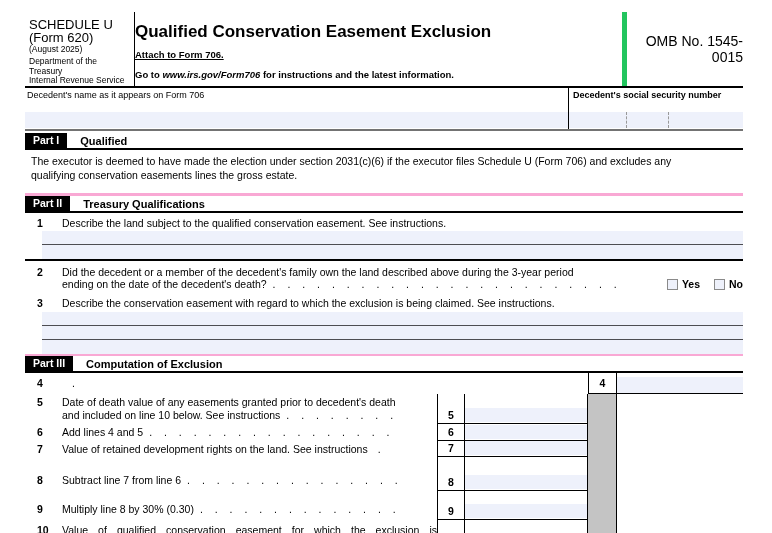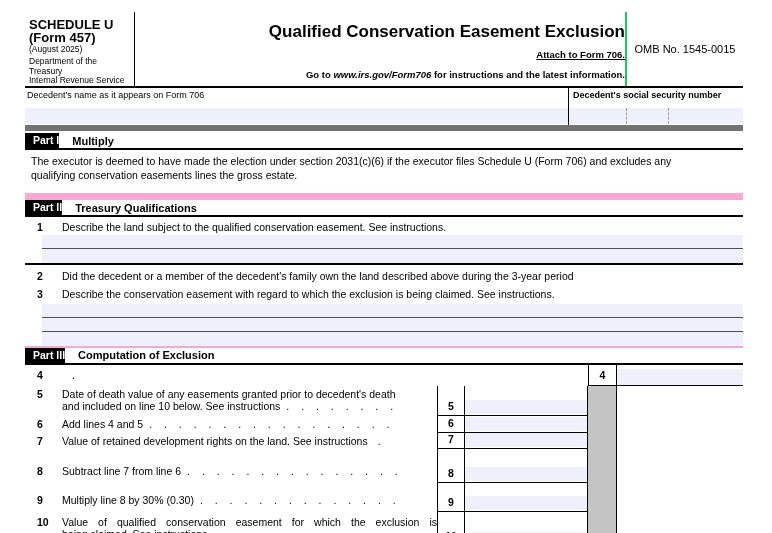--- a/index.html
+++ b/index.html
@@ -6,44 +6,44 @@
   html,body { background:#fff; }
   .page {
     position:relative; width:772px; height:533px; overflow:hidden;
     background:#fff; font-family:"Liberation Sans", sans-serif; color:#000;
   }
   .form { position:absolute; left:25px; top:12px; width:718px; }
 
   
   .hdr { display:flex; border-bottom:2px solid #000; height:76px; }
   .hdr-left { width:110px; border-right:1px solid #000; padding:6px 4px 0 4px; }
-  .sched { font-size:13px; font-weight:bold; line-height:13px; }
+  .sched { font-size:13px; font-weight:normal; line-height:13px; }
   .rev { font-size:8.5px; margin-top:0; }
   .dept { font-size:8.5px; line-height:9.5px; margin-top:3px; }
-  .hdr-center { flex:1; border-right:2px solid #22c55e; text-align:right; padding-top:10px; }
+  .hdr-center { flex:1; border-right:5px solid #22c55e; text-align:left; padding-top:10px; }
   .main-title { font-size:17px; font-weight:bold; }
   .attach { font-size:9.5px; font-weight:bold; margin-top:7px;text-decoration:underline; }
   .goto { font-size:9.5px; font-weight:bold; margin-top:9px; }
   .goto .url { font-style:italic; }
-  .hdr-right { width:116px; display:flex; align-items:center; justify-content:center; font-size:11px;text-align:right; }
-
-  
-  .idrow { display:flex; height:43px; border-bottom:6px solid #737373; }
+  .hdr-right { width:116px; display:flex; align-items:center; justify-content:center; font-size:14px;text-align:right; }
+
+  
+  .idrow { display:flex; height:43px; border-bottom:2px solid #737373; }
   .name-cell { flex:1; border-right:1px solid #000; position:relative; font-size:9px; padding:2px 0 0 2px; }
   .ssn-cell { width:174px; position:relative; font-size:9px; font-weight:bold; padding:2px 0 0 4px; }
   .field-fill { position:absolute; left:0; right:0; bottom:1px; height:16px; background:#eef1fb; }
   .ssn-sep { position:absolute; top:0; bottom:0; width:0; border-left:1px dashed #999; }
 
   
   .part-bar { display:flex; align-items:center; height:17px; border-bottom:2px solid #000; }
-  .part-label { background:#000; color:#fff; font-weight:bold; font-size:10.5px; padding:1px 0 2px 8px; }
+  .part-label { background:#000; color:#fff; font-weight:bold; font-size:10.5px; padding:1px 8px 2px 8px; }
   .part-title { font-weight:bold; font-size:11px; margin-left:13px; }
 
   .p1-text { padding:5px 6px 11px 6px; font-size:10.5px; line-height:13.5px; }
-  .sect { border-top:7px solid #f9a8d4; }
+  .sect { border-top:3px solid #f9a8d4; }
 
   
   .q-row { display:flex; font-size:10.5px; line-height:12.5px; }
   .q-num { width:37px; padding-left:12px; font-weight:bold; }
   .q-text { flex:1; }
   .input-line { margin-left:17px; height:14px; background:#eef1fb; border-bottom:1px solid #4d4d52; }
   .input-line.noborder { border-bottom:none; }
   .sep-thick { border-bottom:2px solid #000; }
   .ldr { word-spacing:9px; margin-left:6px; white-space:nowrap; }
   .cb-group { margin-left:auto; display:flex; align-items:center; }
@@ -73,21 +73,21 @@
 </style>
 </head>
 <body>
 
 <div class="page">
   <div class="form">
 
     <div class="hdr">
       <div class="hdr-left">
         <div class="sched">SCHEDULE U</div>
-        <div class="sched">(Form 457)</div>
+        <div class="sched">(Form 620)</div>
         <div class="rev">(August 2025)</div>
         <div class="dept">
           <span>Department of the Treasury</span><br>
           <span>Internal Revenue Service</span>
         </div>
       </div>
       <div class="hdr-center">
         <div class="main-title">Qualified Conservation Easement Exclusion</div>
         <div class="attach">Attach to Form 706.</div>
         <div class="goto">
@@ -107,21 +107,21 @@
         <div class="field-fill">
           <div class="ssn-sep" style="left:57px"></div>
           <div class="ssn-sep" style="left:99px"></div>
         </div>
       </div>
     </div>
 
     <div style="height:2px"></div>
     <div class="part-bar">
       <span class="part-label">Part I</span>
-      <span class="part-title">Multiply</span>
+      <span class="part-title">Qualified</span>
     </div>
     <div class="p1-text">
       <span>The executor is deemed to have made the election under section 2031(c)(6) if the executor files Schedule U (Form 706) and excludes any</span><br>
       <span>qualifying conservation easements lines the gross estate.</span>
     </div>
 
     <div class="sect">
       <div class="part-bar">
         <span class="part-label">Part II</span>
         <span class="part-title">Treasury Qualifications</span>
@@ -132,20 +132,33 @@
         <span class="q-text">Describe the land subject to the qualified conservation easement. See instructions.</span>
       </div>
       <div class="input-line" style="margin-top:1px"></div>
       <div class="input-line noborder"></div>
       <div class="sep-thick"></div>
 
       <div class="q-row" style="margin-top:5px">
         <span class="q-num">2</span>
         <span class="q-text">
           <span>Did the decedent or a member of the decedent's family own the land described above during the 3-year period</span>
+        </span>
+      </div>
+      <div class="q-row">
+        <span class="q-num"></span>
+        <span class="q-text" style="display:flex; align-items:center;">
+          <span>ending on the date of the decedent's death?</span>
+          <span class="ldr">. . . . . . . . . . . . . . . . . . . . . . . .</span>
+          <span class="cb-group">
+            <span class="cb"></span>
+            <span class="cb-label">Yes</span>
+            <span class="cb"></span>
+            <span class="cb-label">No</span>
+          </span>
         </span>
       </div>
 
       <div class="q-row" style="margin-top:6px">
         <span class="q-num">3</span>
         <span class="q-text">Describe the conservation easement with regard to which the exclusion is being claimed. See instructions.</span>
       </div>
       <div class="input-line" style="margin-top:3px"></div>
       <div class="input-line"></div>
       <div class="input-line noborder"></div>

